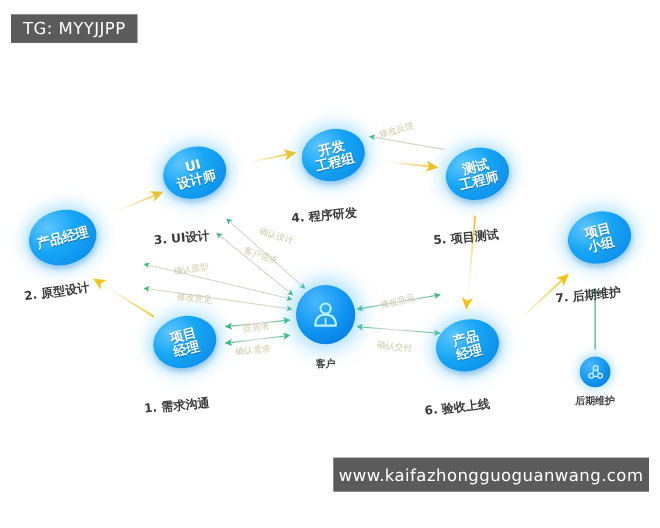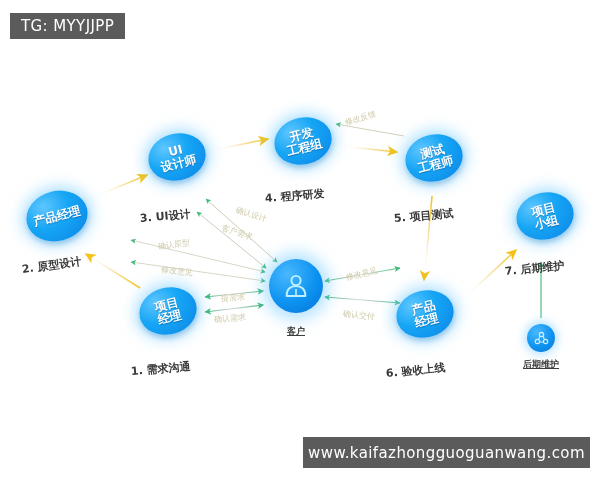--- a/index.html
+++ b/index.html
@@ -14,21 +14,21 @@
   
   .wm{
     position:absolute;
     background:#5b5b5b;
     color:#ffffff;
     display:flex;align-items:center;justify-content:center;
     letter-spacing:.4px;
     white-space:nowrap;
   }
   #wm-top{left:10px;top:13px;height:26px;padding:0 11px;font-size:15px;}
-  #wm-bottom{left:303px;top:437px;height:31px;width:287px;font-size:15px;}
+  #wm-bottom{left:303px;top:416px;height:31px;width:287px;font-size:15px;}
 
   
   #edges{position:absolute;left:0;top:0;width:600px;height:480px;}
 
   
   .node{position:absolute;transform:translate(-50%,-50%);}
   .ellipse{
     position:relative;
     border-radius:50%;
     background:radial-gradient(ellipse at 32% 26%,#5fc6ff 0%,#16a6f5 42%,#0b84e6 100%);
@@ -76,21 +76,20 @@
     font-family:"DejaVu Sans","Liberation Sans",sans-serif;
   }
   .sub-caption{
     position:absolute;
     color:#3d3d3d;
     font-size:9px;
     font-weight:bold;
     white-space:nowrap;
     text-align:center;
     transform:translateX(-50%);
-    text-decoration:underline;
   }
 
   
   .elabel{
     position:absolute;
     color:#cfc9a8;
     font-size:8px;
     white-space:nowrap;
     transform-origin:left center;
     font-family:"DejaVu Sans","Liberation Sans",sans-serif;

